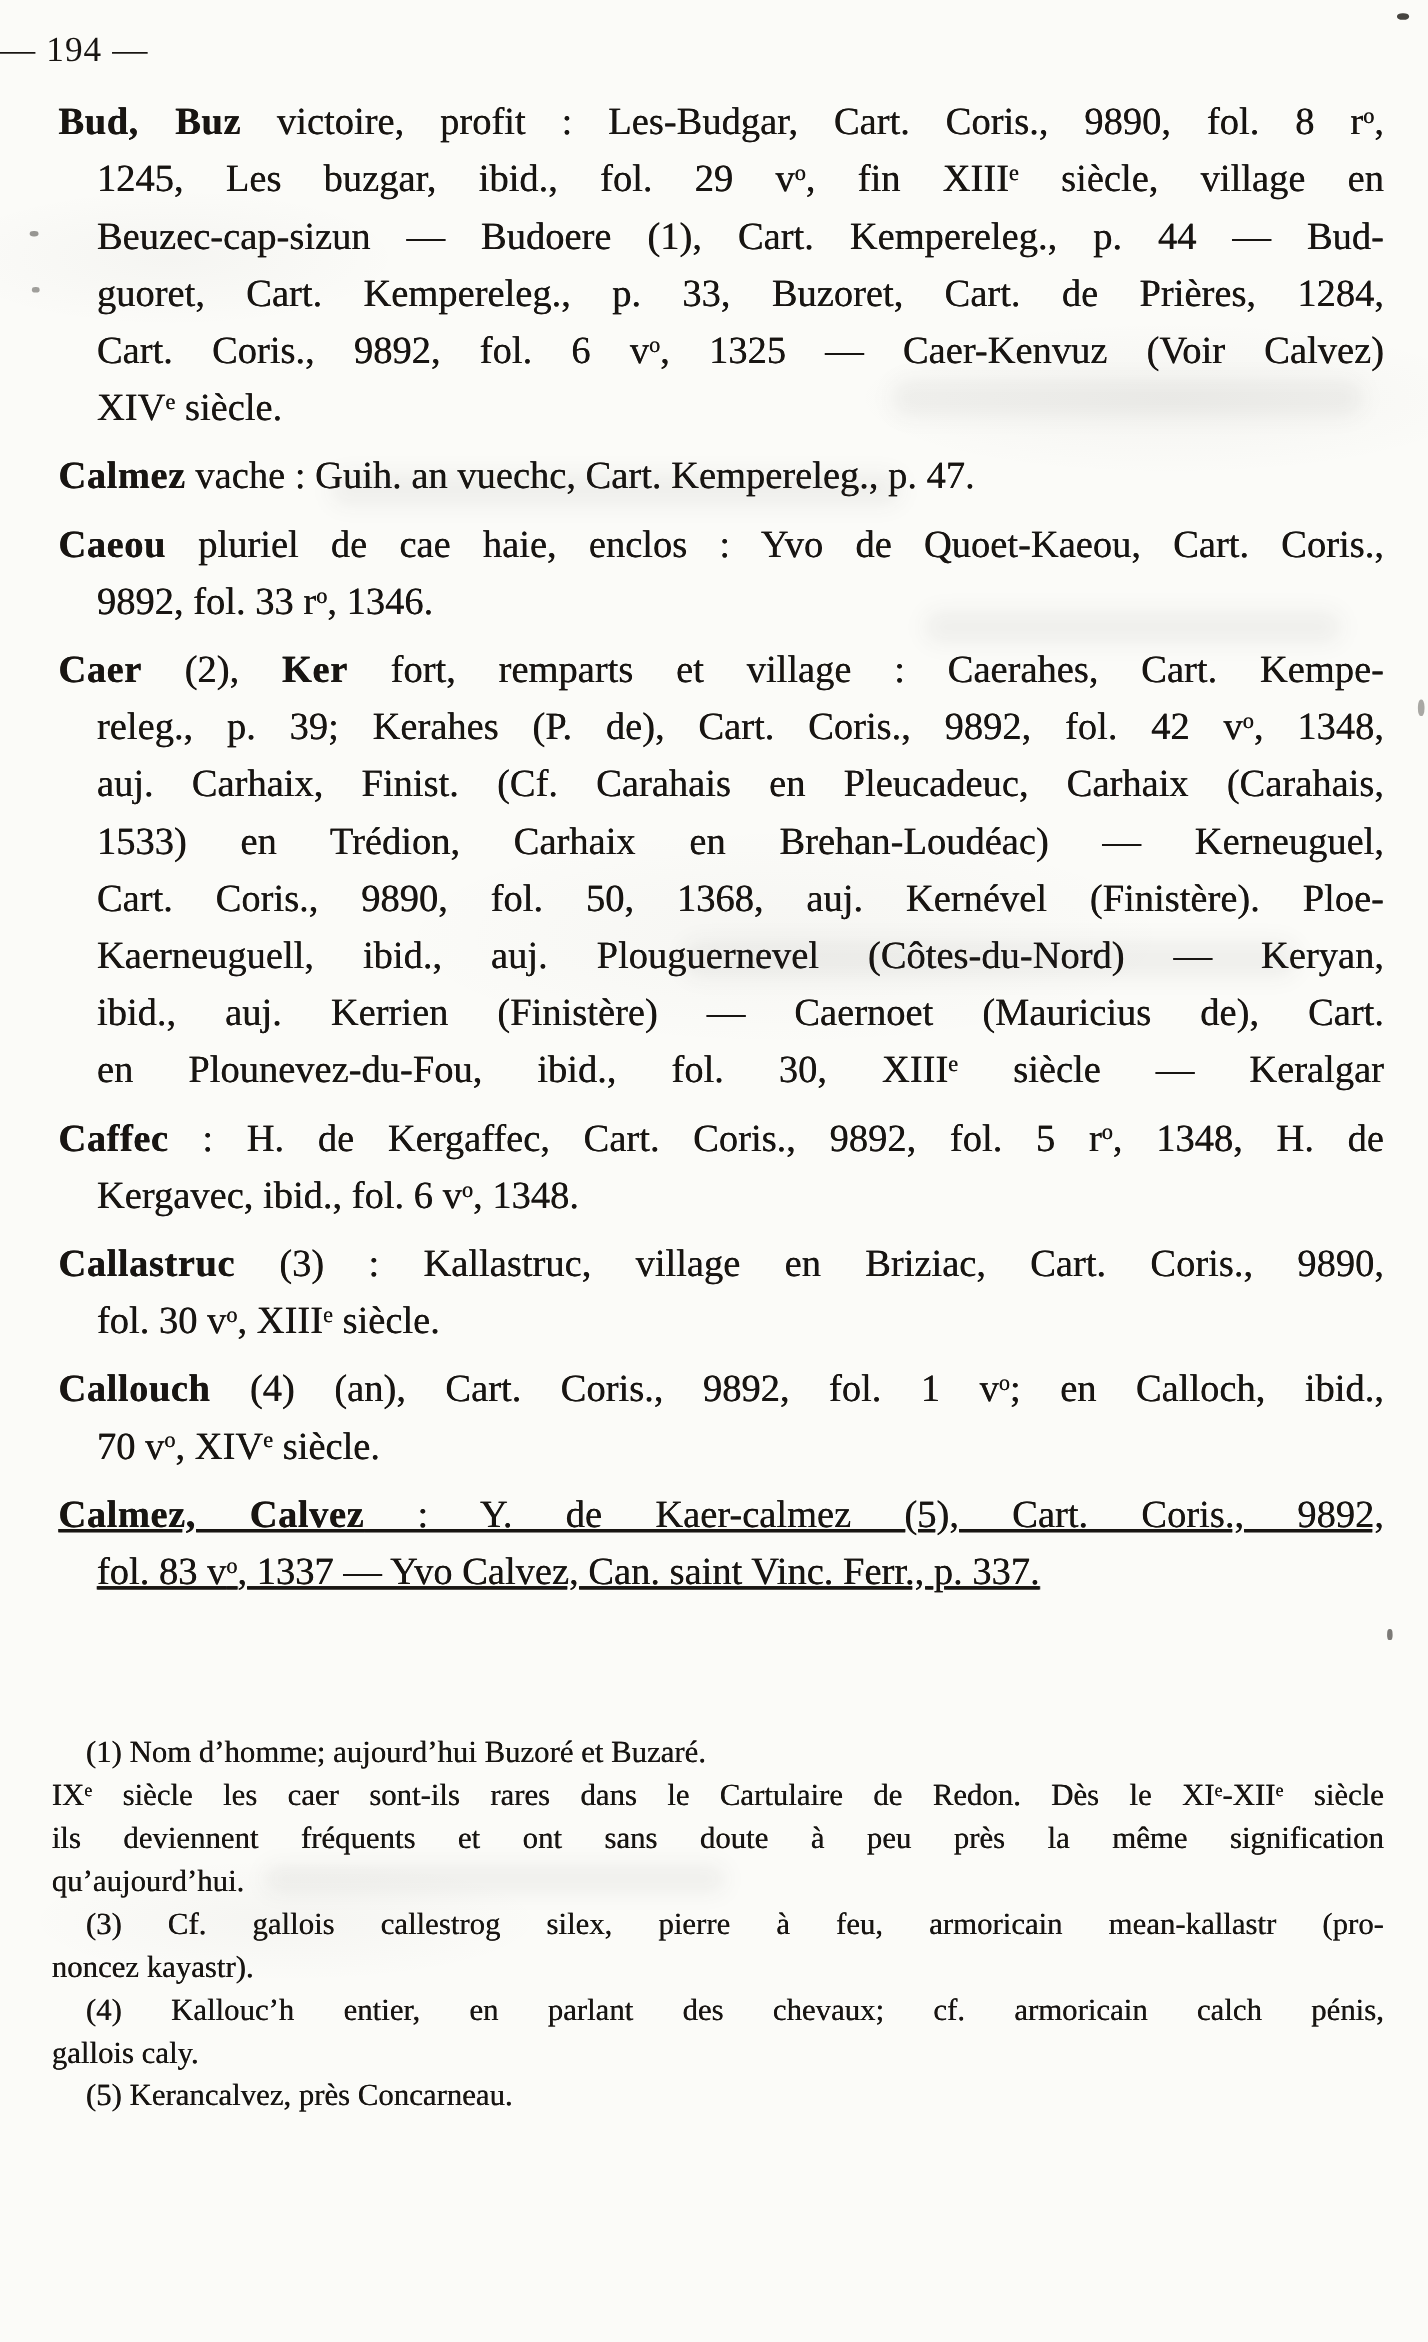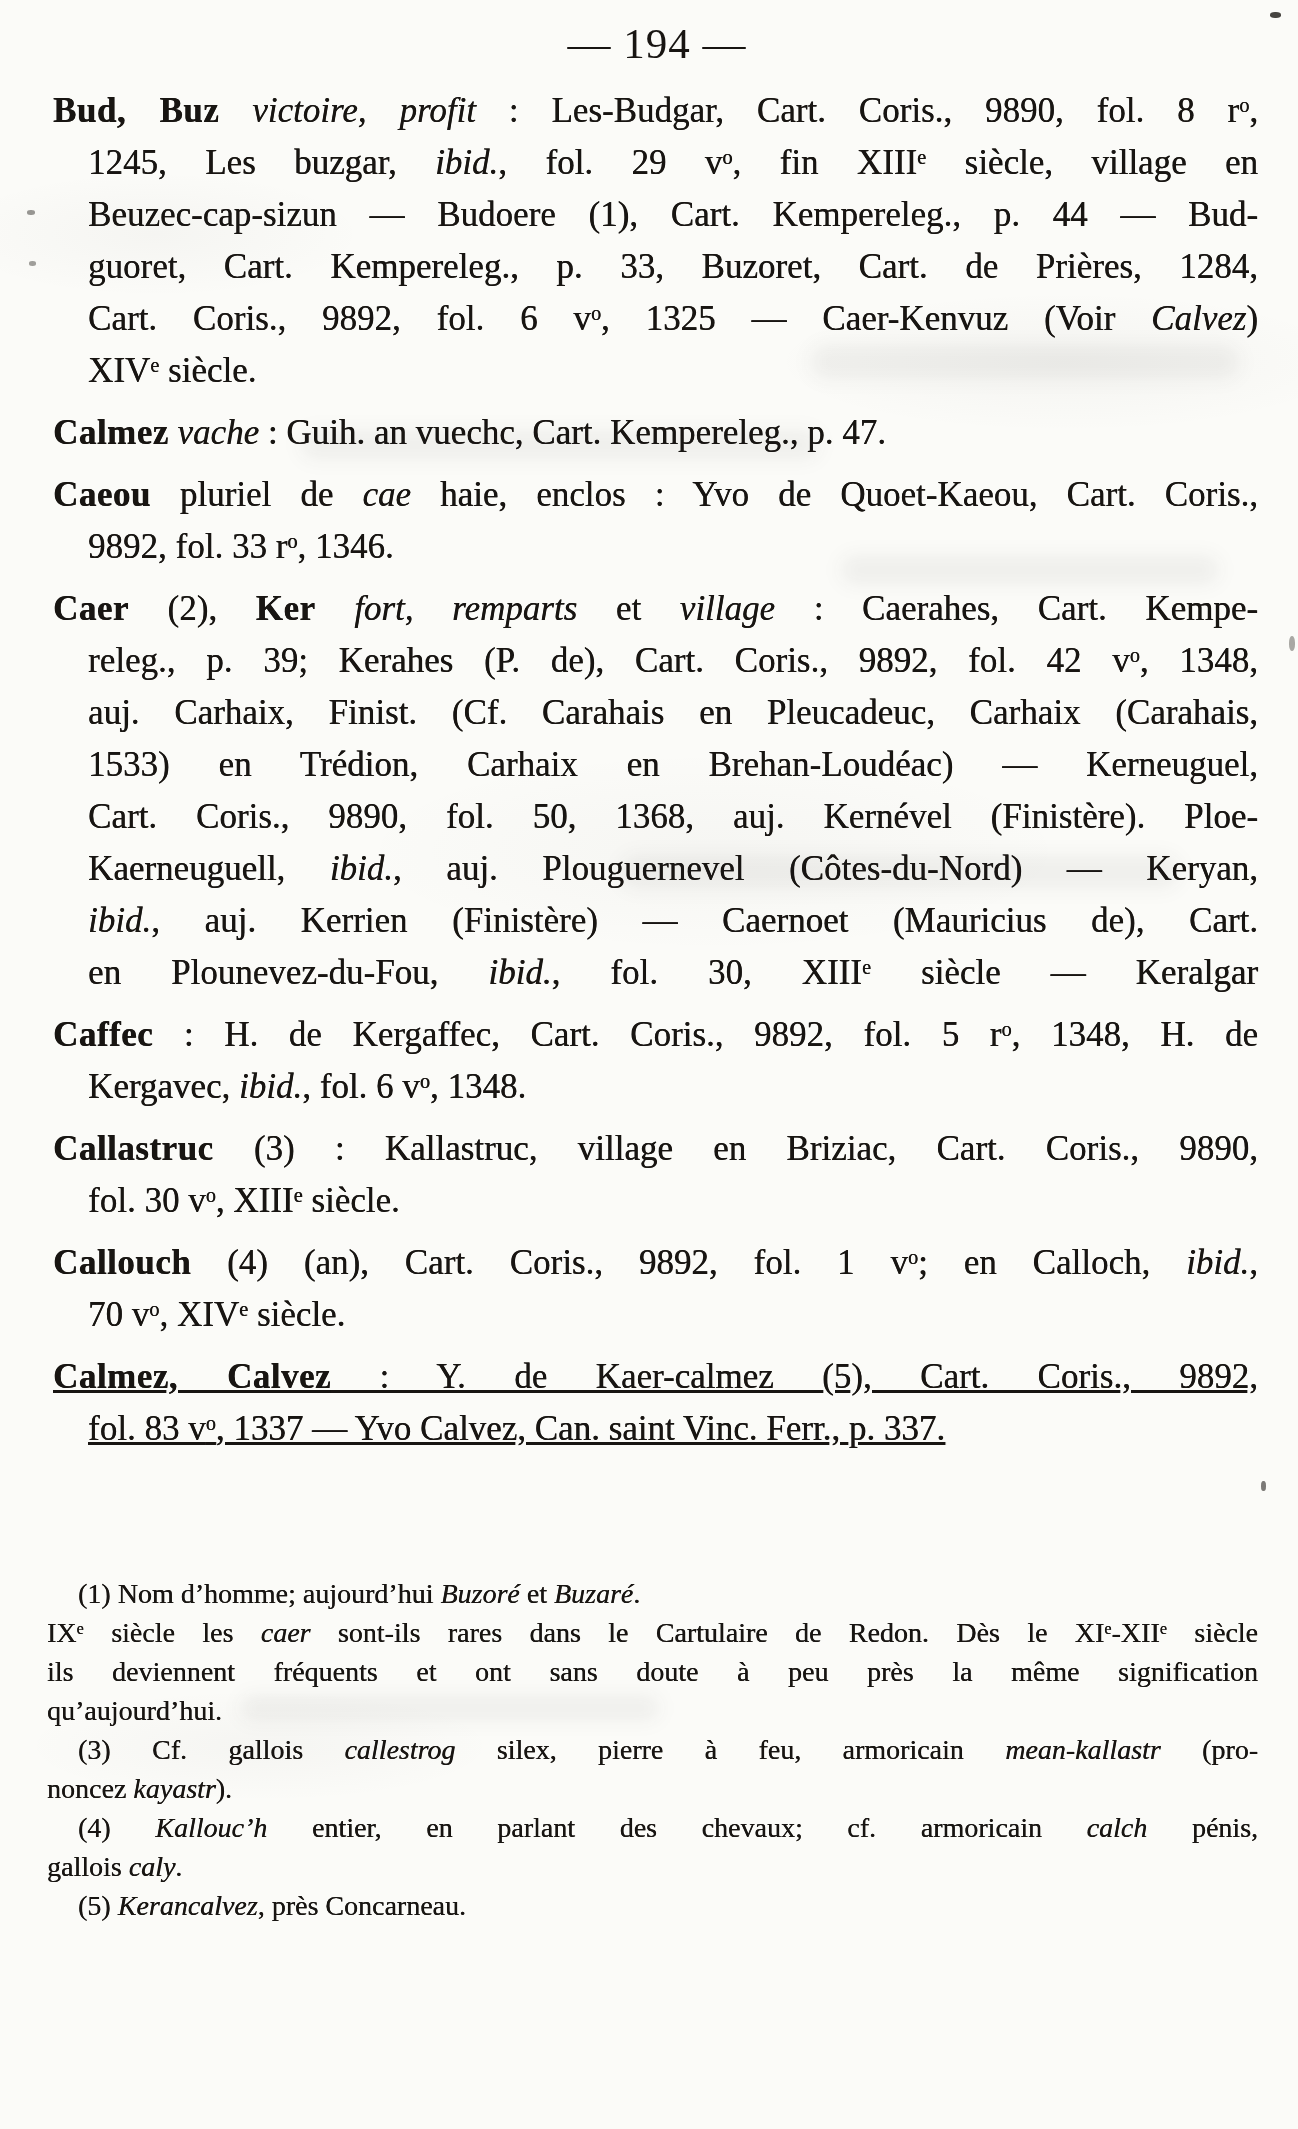--- a/index.html
+++ b/index.html
@@ -10,25 +10,24 @@
     background:
       radial-gradient(ellipse 420px 100px at 82% 17%, rgba(60,55,50,0.035), transparent 70%),
       radial-gradient(ellipse 300px 90px at 12% 11%, rgba(60,55,50,0.03), transparent 70%),
       radial-gradient(ellipse 500px 140px at 55% 40%, rgba(60,55,50,0.028), transparent 72%),
       radial-gradient(ellipse 340px 80px at 20% 82%, rgba(60,55,50,0.03), transparent 70%),
       var(--paper);
     font-family: "Liberation Serif", serif;
     color: var(--ink);
   }
   .page-number {
-    text-align: center;
-    font-size: 43px; line-height: 36px;
+    text-align: left;
+    font-size: 32px; line-height: 36px;
     margin-top: 26px;
     letter-spacing: 1px;
-    padding-left: 16px;
   }
   .entries {
     width: 1205px;
     margin: 23px 40px 0 53px;
     font-size: 35px; line-height: 52px;
     text-shadow: 0.35px 0 0 currentColor;
   }
   .entry { margin-bottom: 10px; }
   .entry:last-child { margin-bottom: 0; text-decoration: underline; }
   .entry .line { padding-left: 35px; text-align: justify; text-align-last: justify; }
@@ -36,21 +35,21 @@
   .footnotes {
     width: 1211px;
     margin: 119px 40px 0 47px;
     font-size: 28px; line-height: 39px;
     text-shadow: 0.3px 0 0 currentColor;
   }
   .footnote .line { text-align: justify; text-align-last: justify; }
   .footnote .line.first { text-indent: 31px; }
   .line.nostretch { text-align-last: left; }
   .b { font-weight: bold; letter-spacing: 0.5px; margin-top: 24px; }
-  .i { font-style: italic; }
+  .i { }
   .s { font-size: 58%; vertical-align: 0.5em; line-height: 0; letter-spacing: 0; }
   .speck { position: absolute; background: rgba(25,22,18,0.8); border-radius: 45%; }
   .smudge { position: absolute; background: rgba(40,38,35,0.055); filter: blur(9px); border-radius: 24px; }
 </style>
 </head>
 <body>
 
 <div class="page-number">— 194 —</div>
 
 <div class="entries" id="entries">

